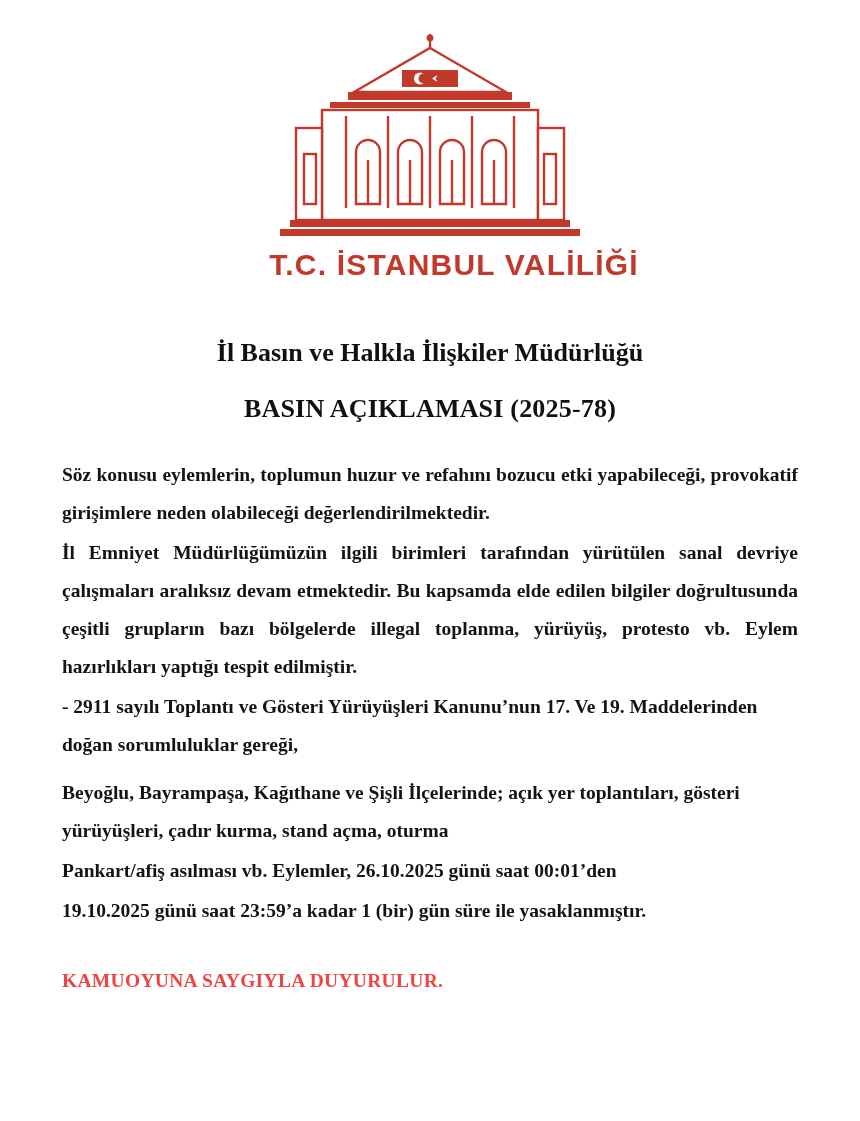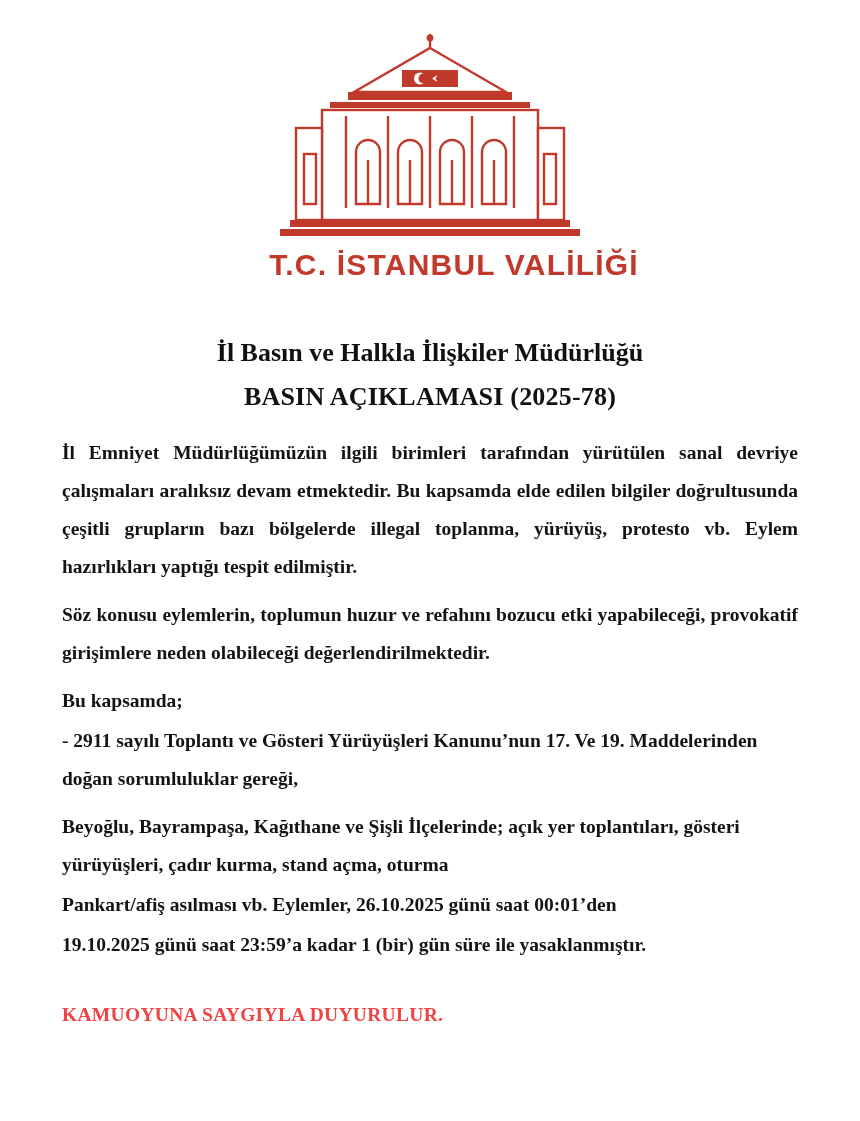--- a/index.html
+++ b/index.html
@@ -49,21 +49,21 @@
 
   
   .heading-1 {
     margin-top: 56px;
     font-size: 26px;
     font-weight: bold;
     text-align: center;
     color: #111;
   }
   .heading-2 {
-    margin-top: 14px;
+    margin-top: 26px;
     font-size: 26px;
     font-weight: bold;
     text-align: center;
     color: #111;
     letter-spacing: 0.2px;
   }
 
   
   .body-wrap {
     width: 736px;
@@ -144,23 +144,22 @@
         <rect x="20" y="197" width="300" height="7" fill="#c0392b" stroke="none"></rect>
       </g>
     </svg>
     <div class="logo-text">T.C. İSTANBUL VALİLİĞİ</div>
   </div>
 
   <div class="heading-1">İl Basın ve Halkla İlişkiler Müdürlüğü</div>
   <div class="heading-2">BASIN AÇIKLAMASI (2025-78)</div>
 
   <div class="body-wrap">
+    <p class="para justify gap-top">Söz konusu eylemlerin, toplumun huzur ve refahını bozucu etki yapabileceği, provokatif girişimlere neden olabileceği değerlendirilmektedir.</p>
     <p class="para justify">İl Emniyet Müdürlüğümüzün ilgili birimleri tarafından yürütülen sanal devriye çalışmaları aralıksız devam etmektedir. Bu kapsamda elde edilen bilgiler doğrultusunda çeşitli grupların bazı bölgelerde illegal toplanma, yürüyüş, protesto vb. Eylem hazırlıkları yaptığı tespit edilmiştir.</p>
-    <p class="para justify gap-top">Söz konusu eylemlerin, toplumun huzur ve refahını bozucu etki yapabileceği, provokatif girişimlere neden olabileceği değerlendirilmektedir.</p>
-    <p class="para gap-top">Bu kapsamda;</p>
     <p class="para">- 2911 sayılı Toplantı ve Gösteri Yürüyüşleri Kanunu’nun 17. Ve 19. Maddelerinden doğan sorumluluklar gereği,</p>
     <p class="para gap-top">Beyoğlu, Bayrampaşa, Kağıthane ve Şişli İlçelerinde; açık yer toplantıları, gösteri yürüyüşleri, çadır kurma, stand açma, oturma</p>
     <p class="para">Pankart/afiş asılması vb. Eylemler, 26.10.2025 günü saat 00:01’den</p>
     <p class="para">19.10.2025 günü saat 23:59’a kadar 1 (bir) gün süre ile yasaklanmıştır.</p>
     <div class="closing">KAMUOYUNA SAYGIYLA DUYURULUR.</div>
   </div>
 
 </div>
 
 </body></html>

